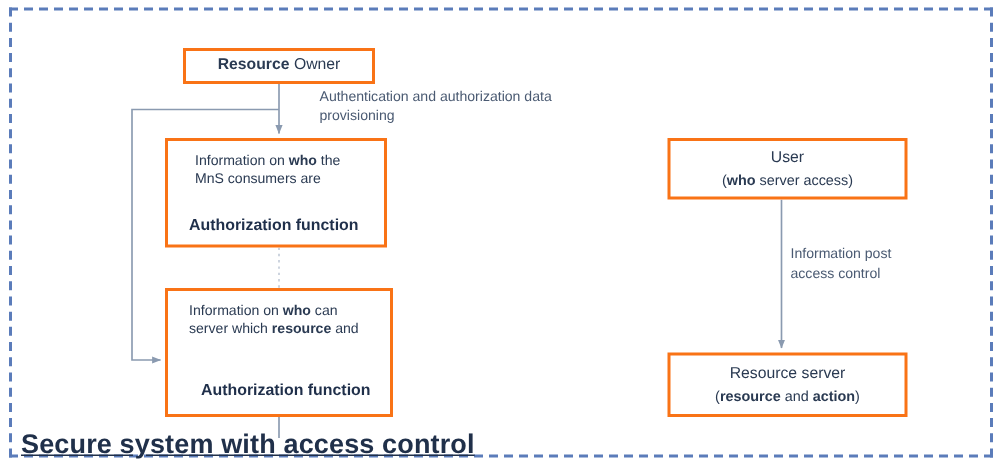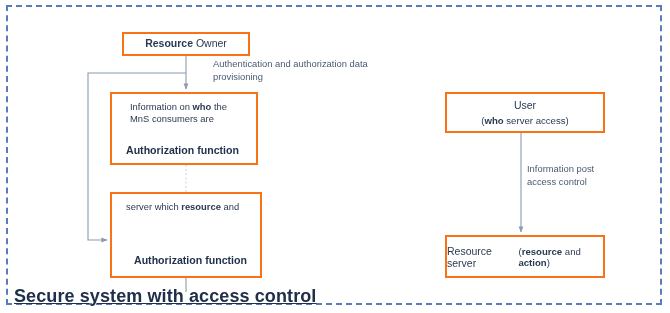--- a/index.html
+++ b/index.html
@@ -98,21 +98,21 @@
     justify-content: center; height: 100%; gap: 4px;
   }
   #node-user .l1 { font-size: 10.5px; color: #2a3a52; }
   #node-user .l2 { font-size: 9.6px; color: #2a3a52; }
 
   
   #node-resource-server {
     left: 445px; top: 235px; width: 160px; height: 43px;
   }
   #node-resource-server .inner {
-    display: flex; align-items: center;
+    display: flex; flex-direction: column; align-items: center;
     justify-content: center; height: 100%; gap: 4px;
   }
   #node-resource-server .l1 { font-size: 10.5px; color: #2a3a52; }
   #node-resource-server .l2 { font-size: 9.6px; color: #2a3a52; }
 
   
   .annot {
     position: absolute;
     color: #4a5a72;
     font-size: 9.4px;
@@ -166,20 +166,21 @@
   <div class="node" id="node-authentication">
     <div class="desc">
       <div class="line"><span>Information on </span><b>who</b><span> the</span></div>
       <div class="line">MnS consumers are</div>
     </div>
     <div class="title">Authorization function</div>
   </div>
 
   <div class="node" id="node-authorization">
     <div class="desc">
+      <div class="line"><span>Information on </span><b>who</b><span> can</span></div>
       <div class="line"><span>server which </span><b>resource</b><span> and</span></div>
     </div>
     <div class="title">Authorization function</div>
   </div>
 
   <div class="node" id="node-user">
     <div class="inner">
       <div class="l1">User</div>
       <div class="l2"><span>(</span><b>who</b><span> server access</span><span>)</span></div>
     </div>

